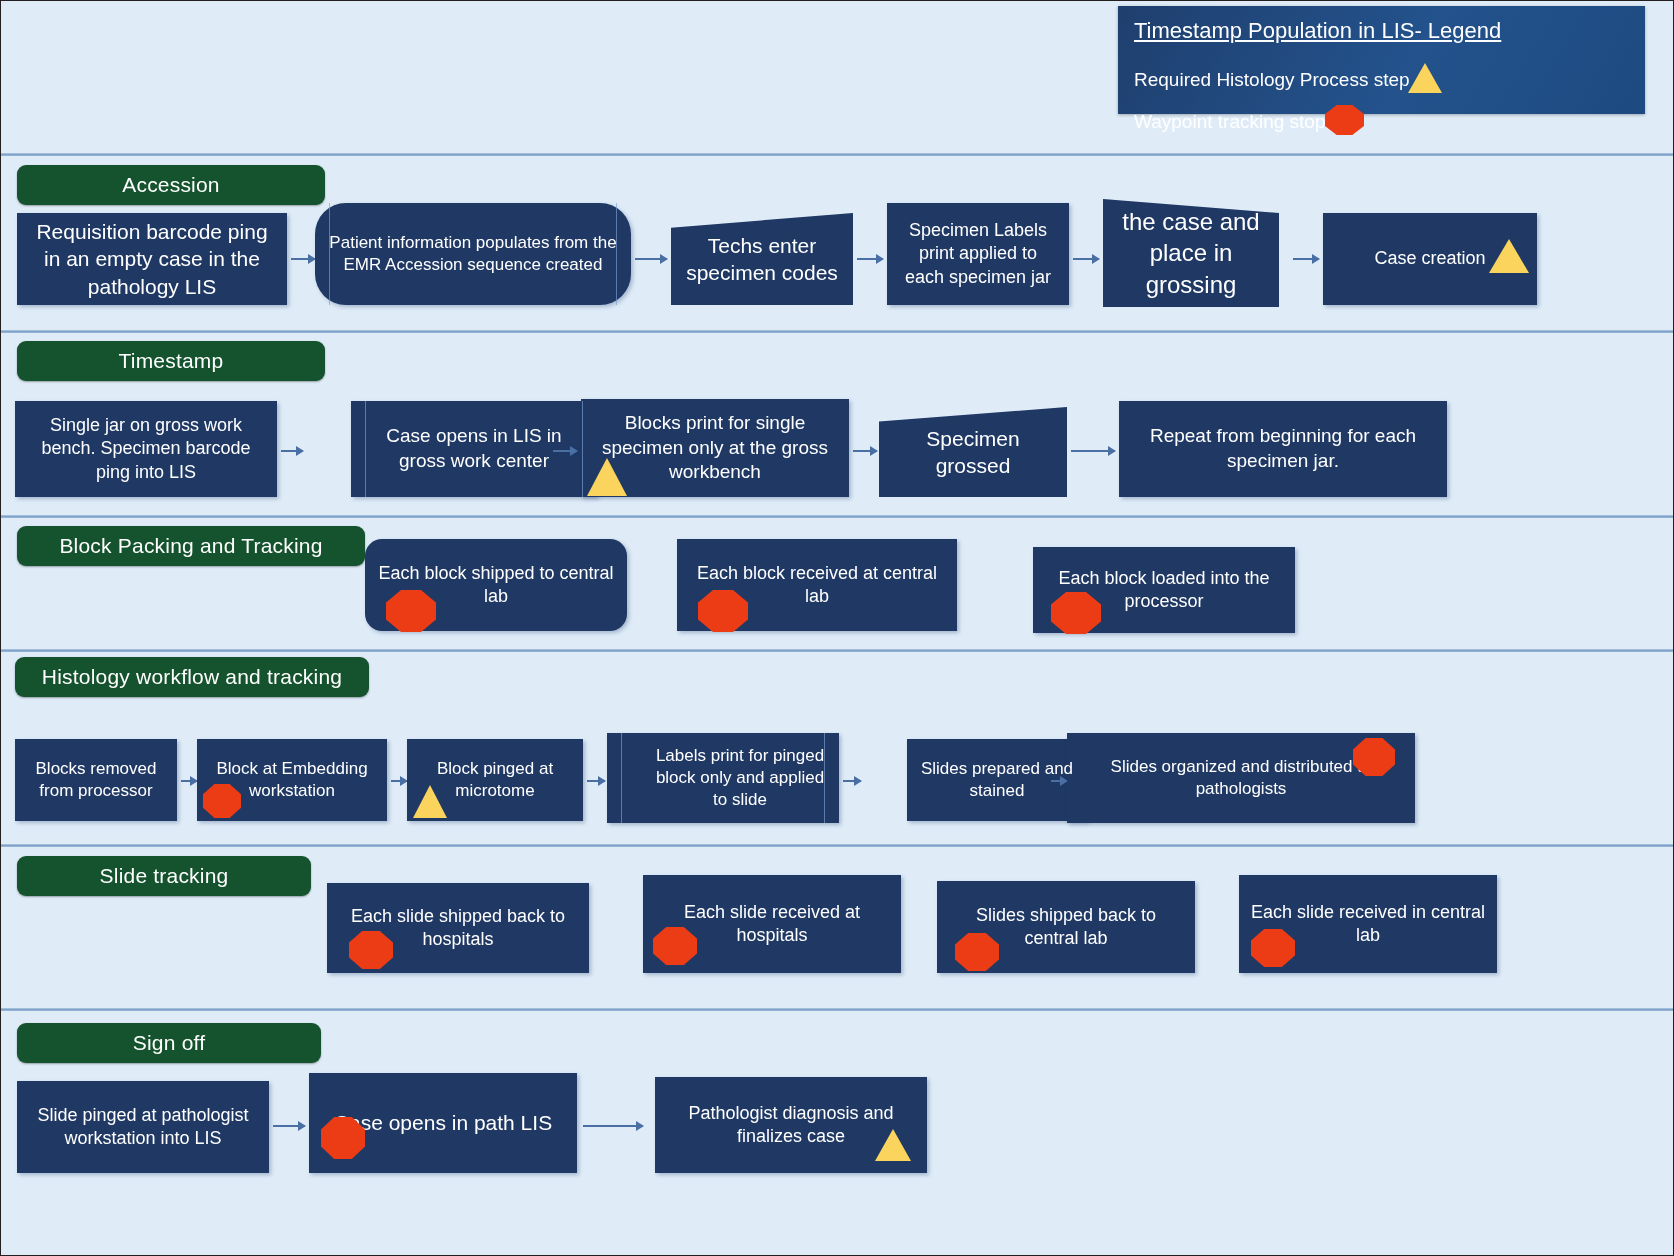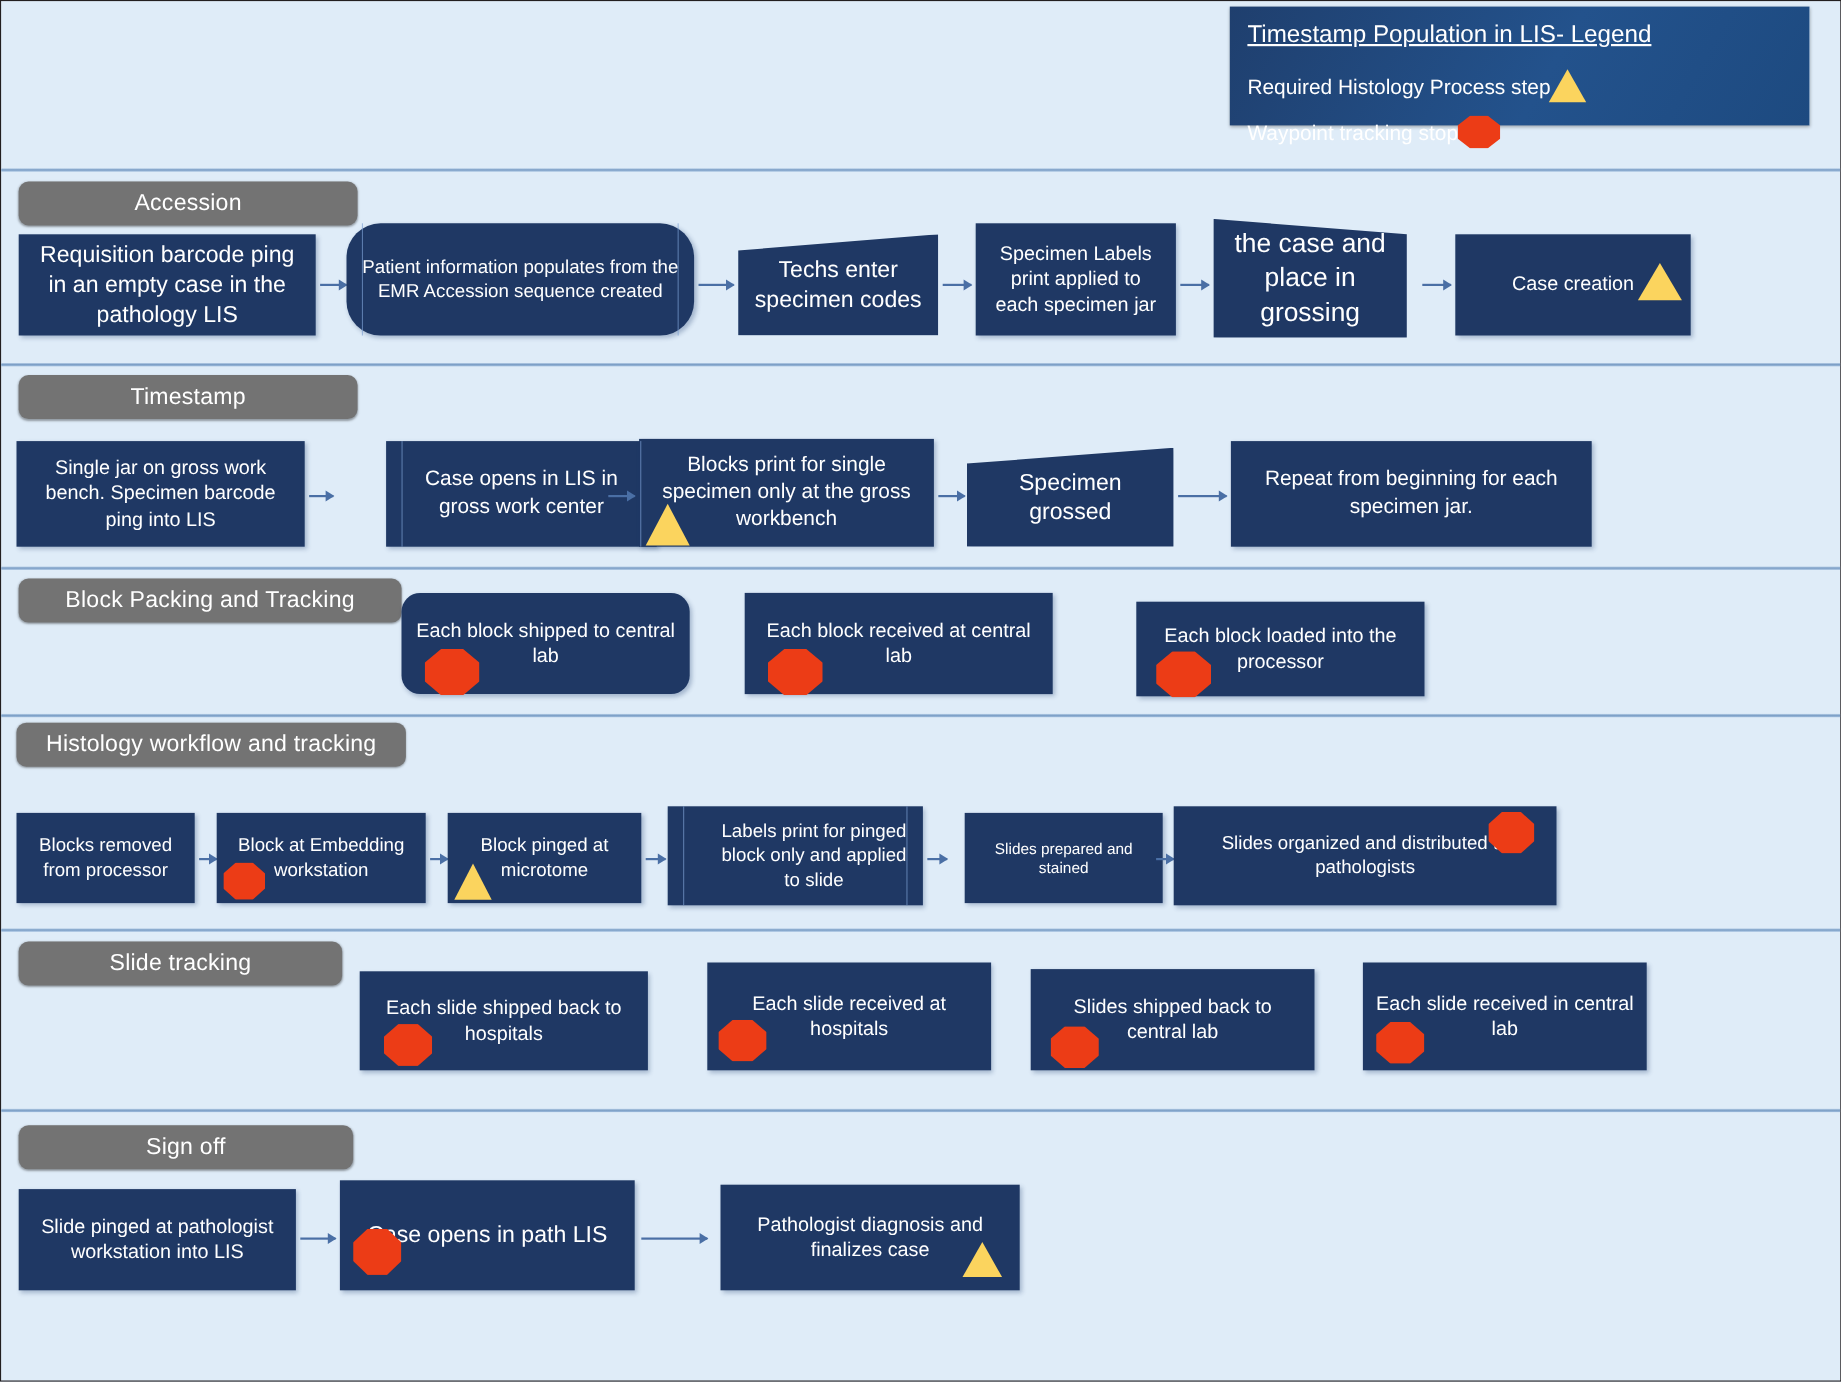--- a/index.html
+++ b/index.html
@@ -19,21 +19,21 @@
 
   
   .lane-div{
     position:absolute;left:0;width:1672px;height:3px;
     background:linear-gradient(to bottom,#b9d0e8 0,#7d9fc6 45%,#9dbbdc 100%);
   }
 
   
   .lane-label{
     position:absolute;
-    background:#737373;
+    background:#14532d;
     color:#ffffff;
     border-radius:9px;
     display:flex;align-items:center;justify-content:center;
     font-size:21px;
     letter-spacing:.2px;
     box-shadow:0 1px 2px rgba(0,0,0,.35);
     padding:0 10px;
     text-align:center;
   }
 
@@ -215,21 +215,21 @@
     <span class="txt">Block pinged at microtome</span>
   </div>
   <div class="tri" style="left:412px;top:784px;border-left-width:17px;border-right-width:17px;border-bottom-width:33px;"></div>
   <div class="arrow" style="left:586px;top:779px;width:18px;"></div>
 
   <div class="node proc shadow" style="left:606px;top:732px;width:232px;height:90px;font-size:17px;padding-left:44px;">
     <span class="txt">Labels print for pinged block only and applied to slide</span>
   </div>
   <div class="arrow" style="left:842px;top:779px;width:18px;"></div>
 
-  <div class="node shadow" style="left:876px;top:738px;width:180px;height:82px;font-size:14px;">
+  <div class="node shadow" style="left:906px;top:738px;width:180px;height:82px;font-size:17px;">
     <span class="txt">Slides prepared and stained</span>
   </div>
   <div class="arrow" style="left:1050px;top:779px;width:16px;"></div>
 
   <div class="node shadow" style="left:1066px;top:732px;width:348px;height:90px;font-size:17px;">
     <span class="txt">Slides organized and distributed to pathologists</span>
   </div>
   <div class="oct" style="left:1352px;top:737px;width:42px;height:38px;"></div>
 
   <div class="lane-label" style="left:16px;top:855px;width:274px;height:40px;">Slide tracking</div>

